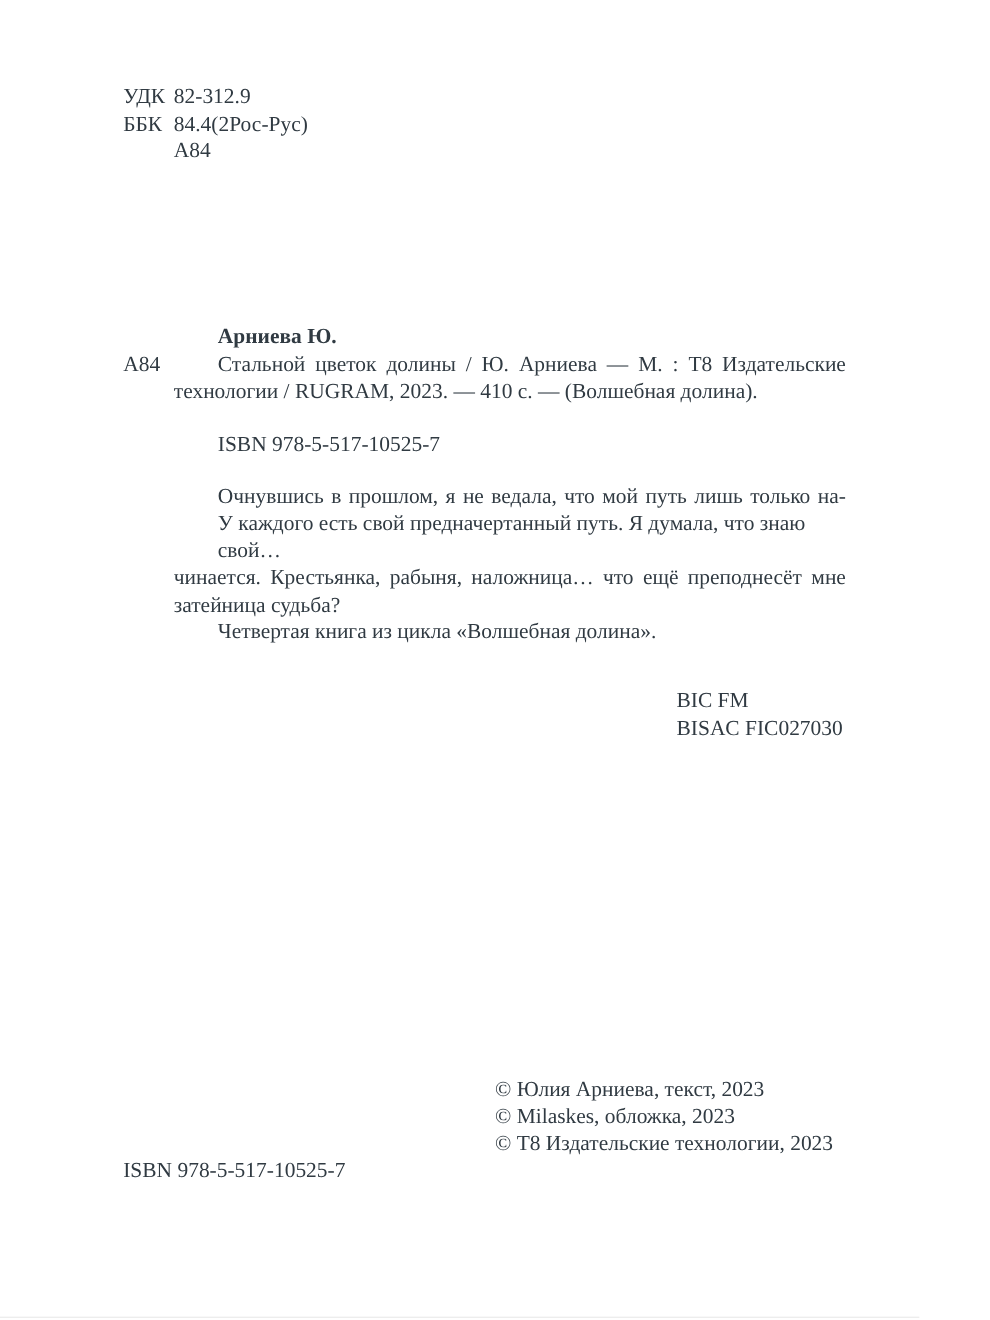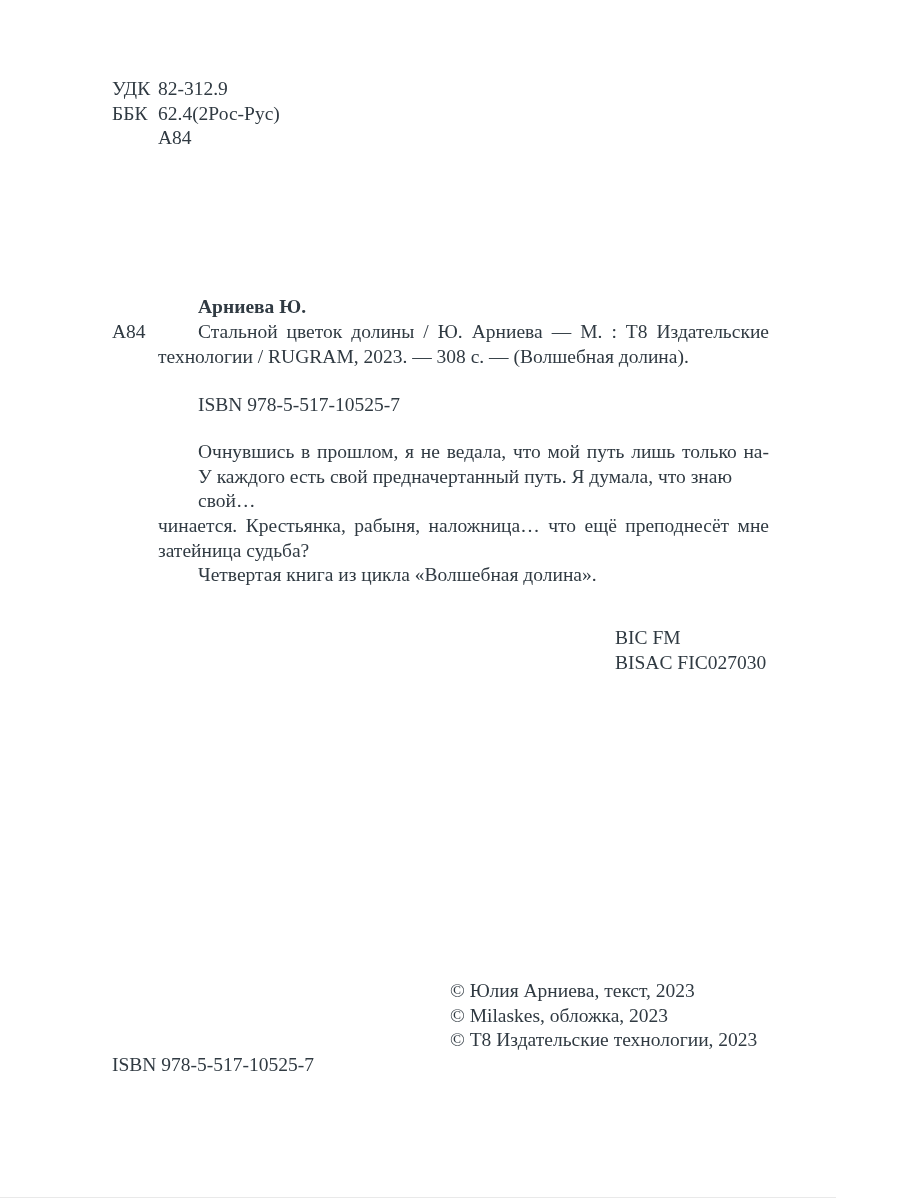--- a/index.html
+++ b/index.html
@@ -112,33 +112,33 @@
 </head>
 <body>
 
 <div class="page">
 
   <div class="meta-block">
     <div>
       <span class="code-label">УДК</span><span>82-312.9</span>
     </div>
     <div>
-      <span class="code-label">ББК</span><span>62.4(2Рос-Рус)</span>
+      <span class="code-label">ББК</span><span>84.4(2Рос-Рус)</span>
     </div>
     <div class="code-indent">
       <span>А84</span>
     </div>
   </div>
 
   <div class="author-heading">Арниева Ю.</div>
 
   <div class="catalog-block">
     <span class="hanging-sign">А84</span>
     <div class="line-indent line-justify">Стальной цветок долины / Ю. Арниева — М. : Т8 Издательские</div>
-    <div>технологии / RUGRAM, 2023. — 308 с. — (Волшебная долина).</div>
+    <div>технологии / RUGRAM, 2023. — 410 с. — (Волшебная долина).</div>
   </div>
 
   <div class="isbn-top">ISBN 978-5-517-10525-7</div>
 
   <div class="annotation-block">
     <div class="line-indent line-justify">Очнувшись в прошлом, я не ведала, что мой путь лишь только на-</div>
     <div class="line-indent">У каждого есть свой предначертанный путь. Я думала, что знаю свой…</div>
     <div class="line-justify">чинается. Крестьянка, рабыня, наложница… что ещё преподнесёт мне</div>
     <div>затейница судьба?</div>
   </div>

